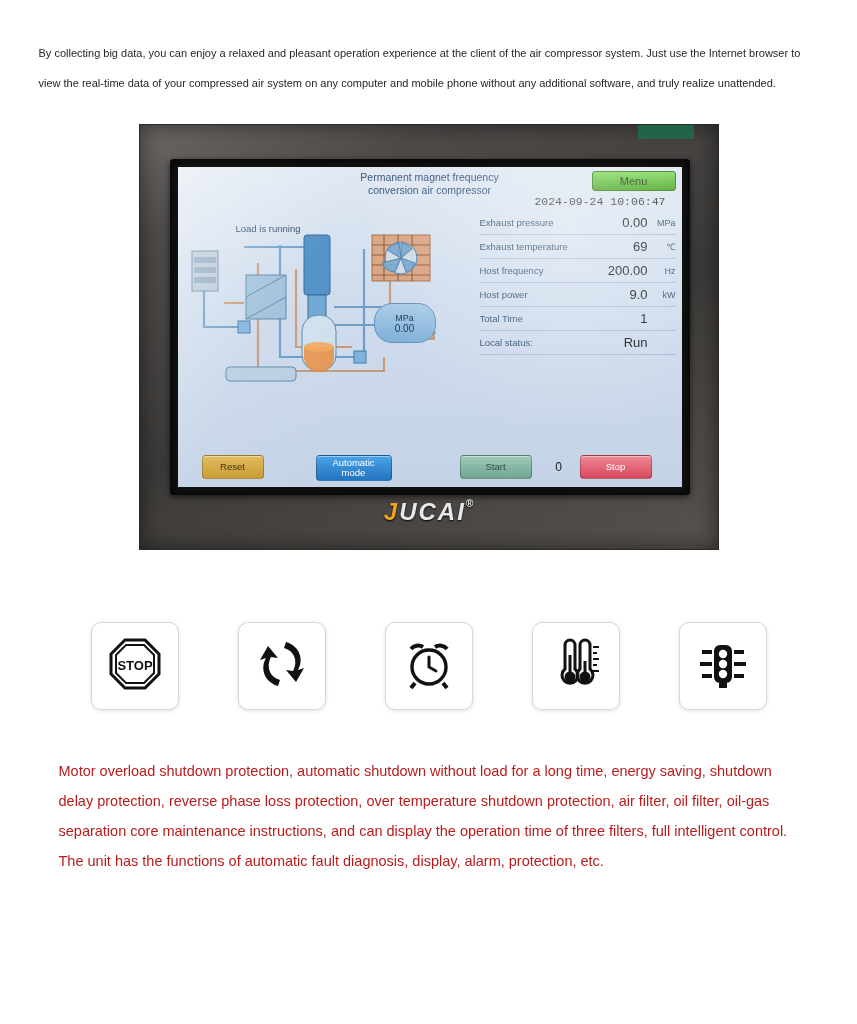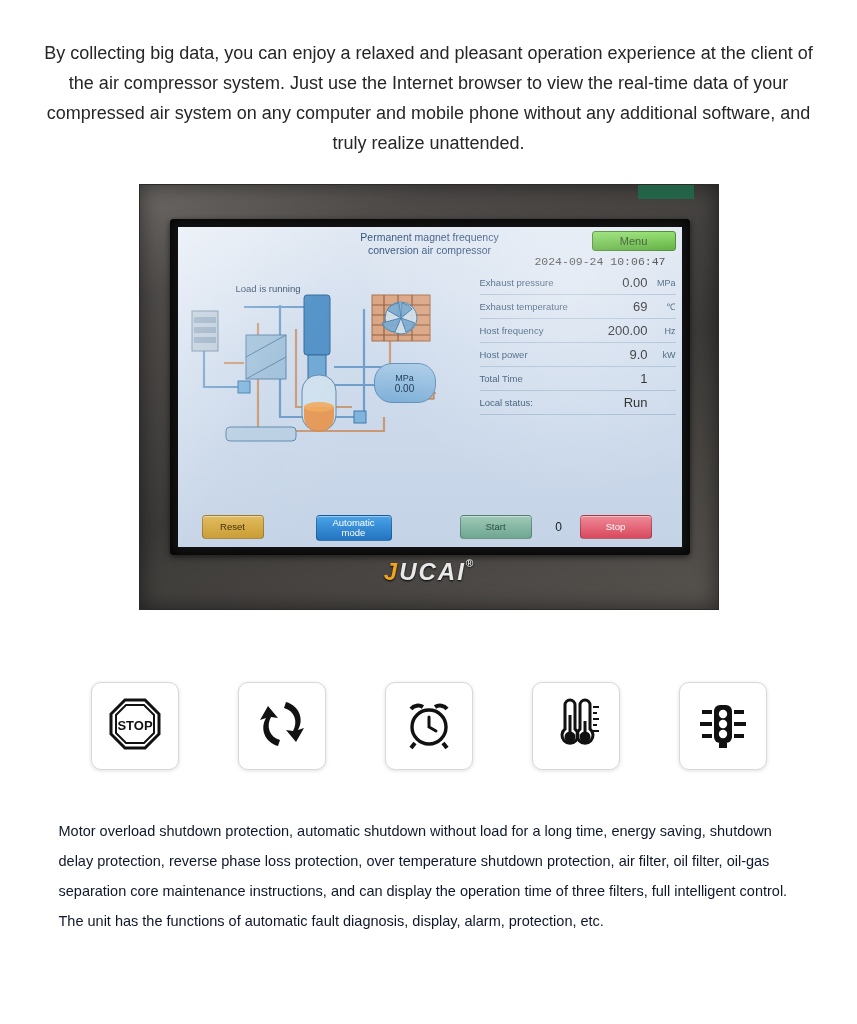--- a/index.html
+++ b/index.html
@@ -9,22 +9,22 @@
     background: #ffffff;
     font-family: "Liberation Sans", sans-serif;
     color: #1a1a1a;
     overflow: hidden;
   }
 
   
   .intro {
     width: 780px;
     margin: 38px auto 0 auto;
-    text-align: center;
-    font-size: 18px;
+    text-align: left;
+    font-size: 11px;
     line-height: 30px;
     color: #262626;
   }
   .intro p { margin: 0; }
 
   
   .panel-wrap {
     width: 580px;
     margin: 26px auto 13px auto;
   }
@@ -202,21 +202,21 @@
     box-shadow: 0 1px 4px rgba(0,0,0,.12);
     display: flex; align-items: center; justify-content: center;
   }
 
   
   .outro {
     width: 740px;
     margin: 46px auto 0 auto;
     font-size: 14.5px;
     line-height: 30px;
-    color: #0f172a;
+    color: #b91c1c;
   }
   .outro p { margin: 0; }
 </style>
 </head>
 <body>
 
 <div class="intro">
   <p>By collecting big data, you can enjoy a relaxed and pleasant operation experience at the client of the air compressor system. Just use the Internet browser to view the real-time data of your compressed air system on any computer and mobile phone without any additional software, and truly realize unattended.</p>
 </div>
 

